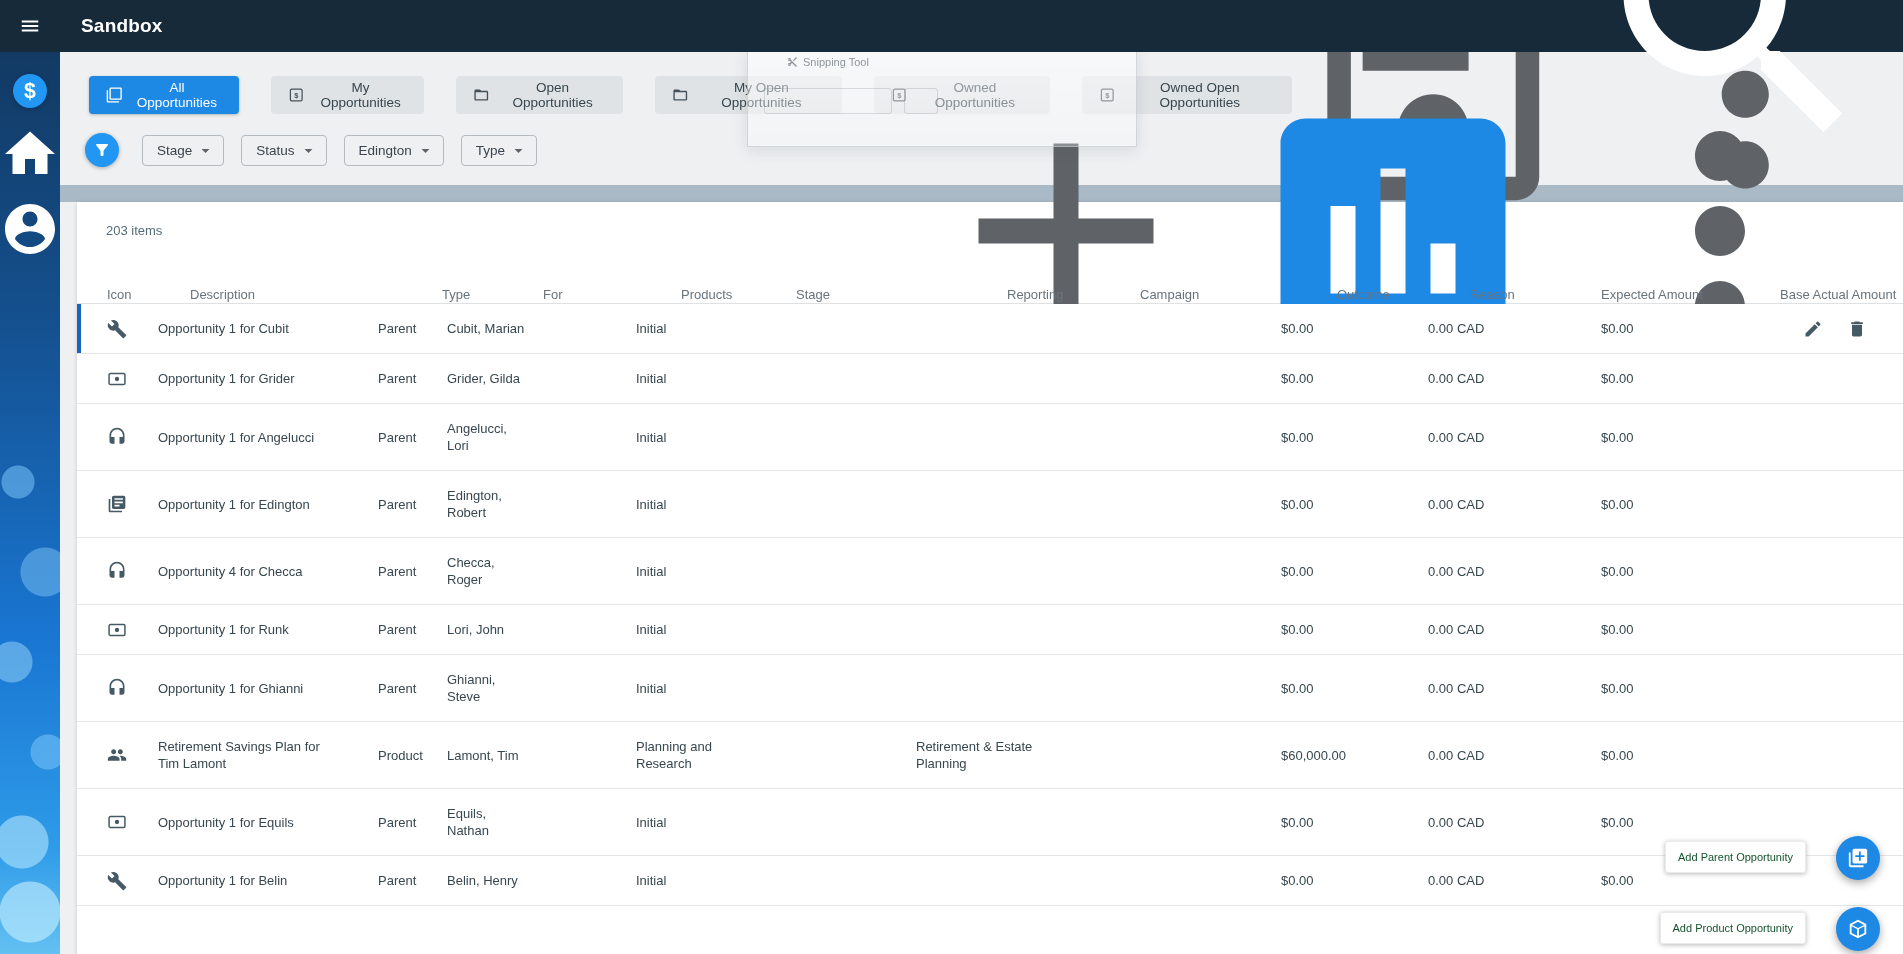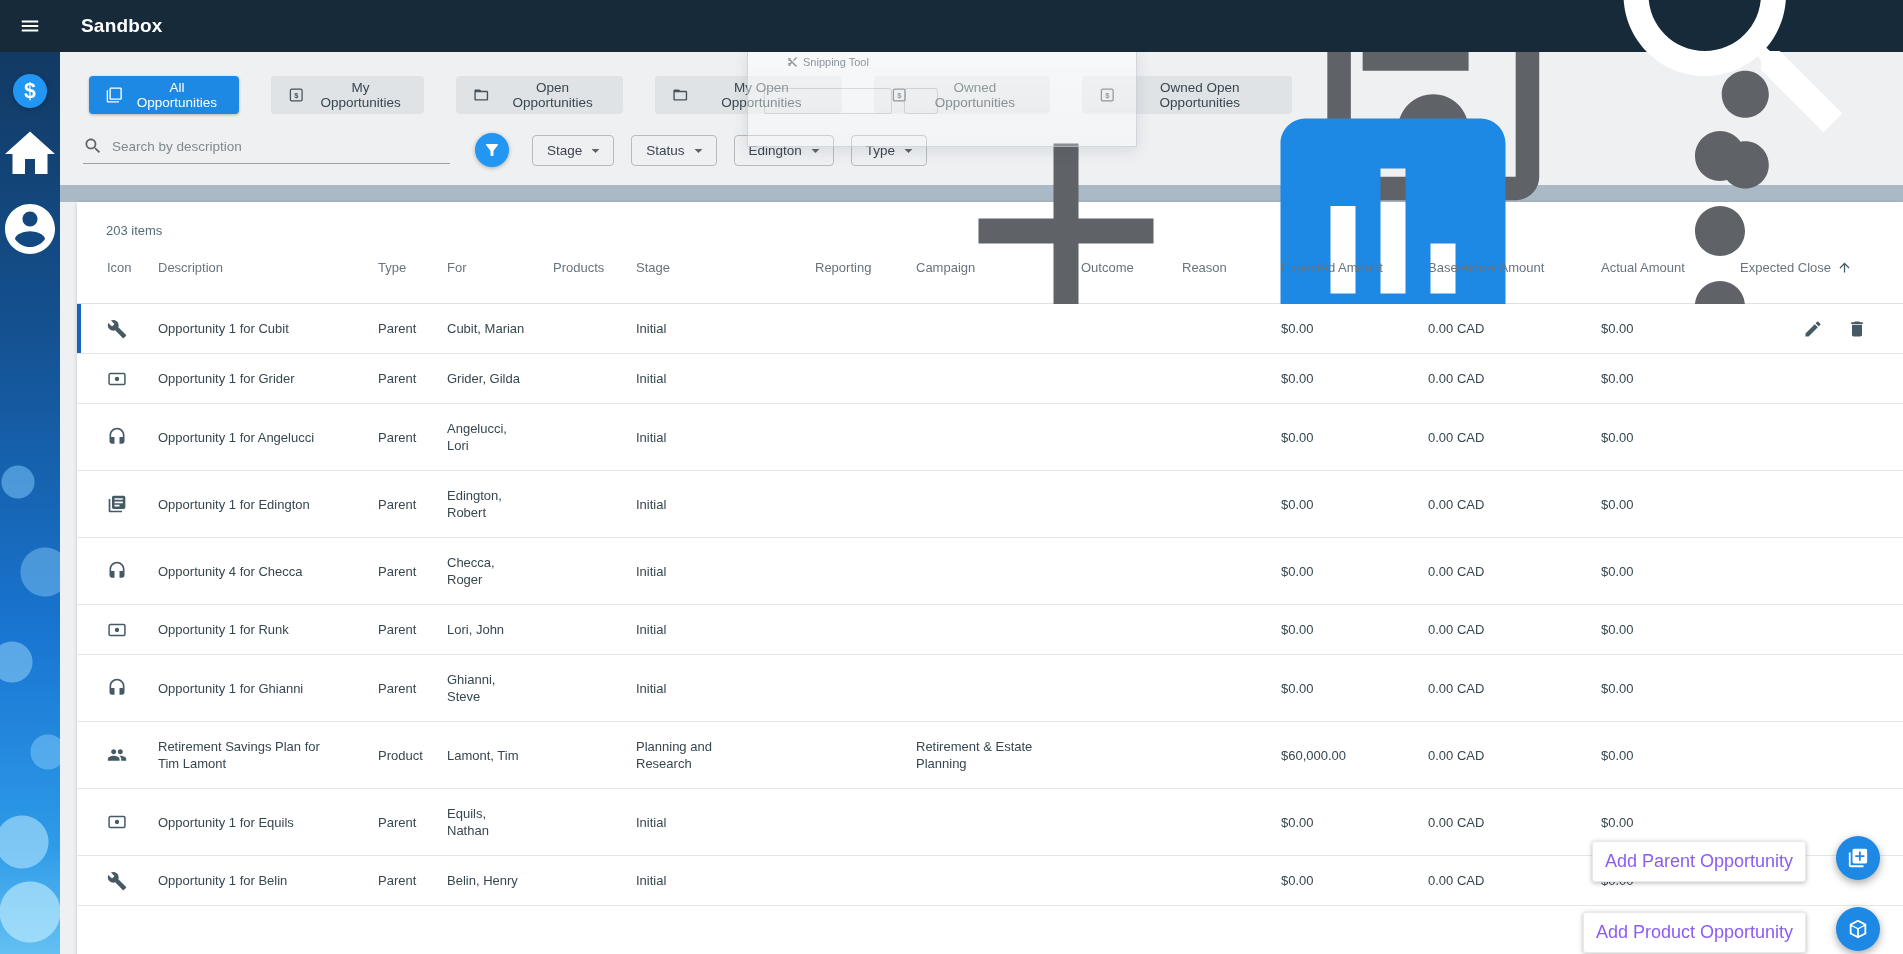--- a/index.html
+++ b/index.html
@@ -102,22 +102,22 @@
     box-shadow:0 1px 4px rgba(0,0,0,.18); position:relative;
   }
   .card-head { height:57px; display:flex; align-items:center; padding:0 33px 0 29px; }
   .items-count { font-size:13px; color:#546e7a; }
   .card-head-actions { margin-left:auto; display:flex; align-items:center; gap:27px; }
   .card-head-actions .abtn { background:none; border:none; cursor:pointer; }
   .card-head-actions .ic { width:22px; height:22px; color:#5f6368; }
   .card-head-actions .ic.chart { width:24px; height:24px; color:#1e88e5; }
 
   .grid-header {
-    display:flex; align-items:flex-start; height:45px; padding-left:30px;
-    border-bottom:1px solid #dfe2e5; color:#68747d; font-size:13px;
+    display:flex; align-items:flex-end; height:45px; padding-left:30px;
+    border-bottom:1px solid #dfe2e5; color:#68747d; font-size:13px;gap:32px;
   }
   .grid-row {
     position:relative; display:flex; align-items:center; min-height:49px;
     padding-left:30px; border-bottom:1px solid #e4e7ea; font-size:13px; color:#37474f;
     background:#fff;
   }
   .grid-row.selected::before {
     content:''; position:absolute; left:0; top:0; bottom:0; width:4px; background:#1565c0;
   }
   .td, .th { padding:16px 12px 16px 0; line-height:17px; white-space:pre-line; overflow:hidden; }
@@ -175,22 +175,22 @@
   .fab {
     position:fixed; width:44px; height:44px; border-radius:50%; border:none; cursor:pointer;
     background:#1e88e5; color:#fff; z-index:60;
     display:flex; align-items:center; justify-content:center;
     box-shadow:0 3px 8px rgba(0,0,0,.35);
   }
   .fab .ic { width:22px; height:22px; }
   .fab-parent { left:1836px; top:836px; }
   .fab-product { left:1836px; top:907px; }
   .tooltip {
-    position:fixed; right:97px; z-index:60; background:#fff; color:#8b5cf6;
-    font-size:18px; padding:9px 12px; border-radius:3px; white-space:nowrap;
+    position:fixed; right:97px; z-index:60; background:#fff; color:#14532d;
+    font-size:11px; padding:9px 12px; border-radius:3px; white-space:nowrap;
     box-shadow:0 1px 5px rgba(0,0,0,.28); border:1px solid #e8eaec;
   }
   .tooltip-parent { top:841px; }
   .tooltip-product { top:912px; }
 </style>
 </head>
 <body>
 
 <header class="topbar">
   <button class="hamburger">
@@ -291,28 +291,20 @@
       </button>
       <button class="abtn">
         <span class="ic"><svg viewBox="0 0 24 24">
               <path fill="currentColor" d="M12 8c1.1 0 2-.9 2-2s-.9-2-2-2-2 .9-2 2 .9 2 2 2zm0 2c-1.1 0-2 .9-2 2s.9 2 2 2 2-.9 2-2-.9-2-2-2zm0 6c-1.1 0-2 .9-2 2s.9 2 2 2 2-.9 2-2-.9-2-2-2z"></path>
             </svg></span>
       </button>
     </div>
   </div>
 
   <div class="filter-row">
-    <div class="search-box">
-      <span class="ic">
-          <svg viewBox="0 0 24 24">
-            <path fill="currentColor" d="M15.5 14h-.79l-.28-.27C15.41 12.59 16 11.11 16 9.5 16 5.91 13.09 3 9.5 3S3 5.91 3 9.5 5.91 16 9.5 16c1.61 0 3.09-.59 4.23-1.57l.27.28v.79l5 4.99L20.49 19l-4.99-5zm-6 0C7.01 14 5 11.99 5 9.5S7.01 5 9.5 5 14 7.01 14 9.5 11.99 14 9.5 14z"></path>
-          </svg>
-        </span>
-      <input type="text" placeholder="Search by description" style="">
-    </div>
     <button class="filter-fab">
       <span class="ic">
           <svg viewBox="0 0 24 24">
             <path fill="currentColor" d="M4.25 5.61C6.27 8.2 10 13 10 13v6c0 .55.45 1 1 1h2c.55 0 1-.45 1-1v-6s3.72-4.8 5.74-7.39c.51-.66.04-1.61-.79-1.61H5.04c-.83 0-1.3.95-.79 1.61z"></path>
           </svg>
         </span>
     </button>
     <div class="dropdowns" id="dropdowns">
         <button class="dropdown">
           <span>Stage</span>

